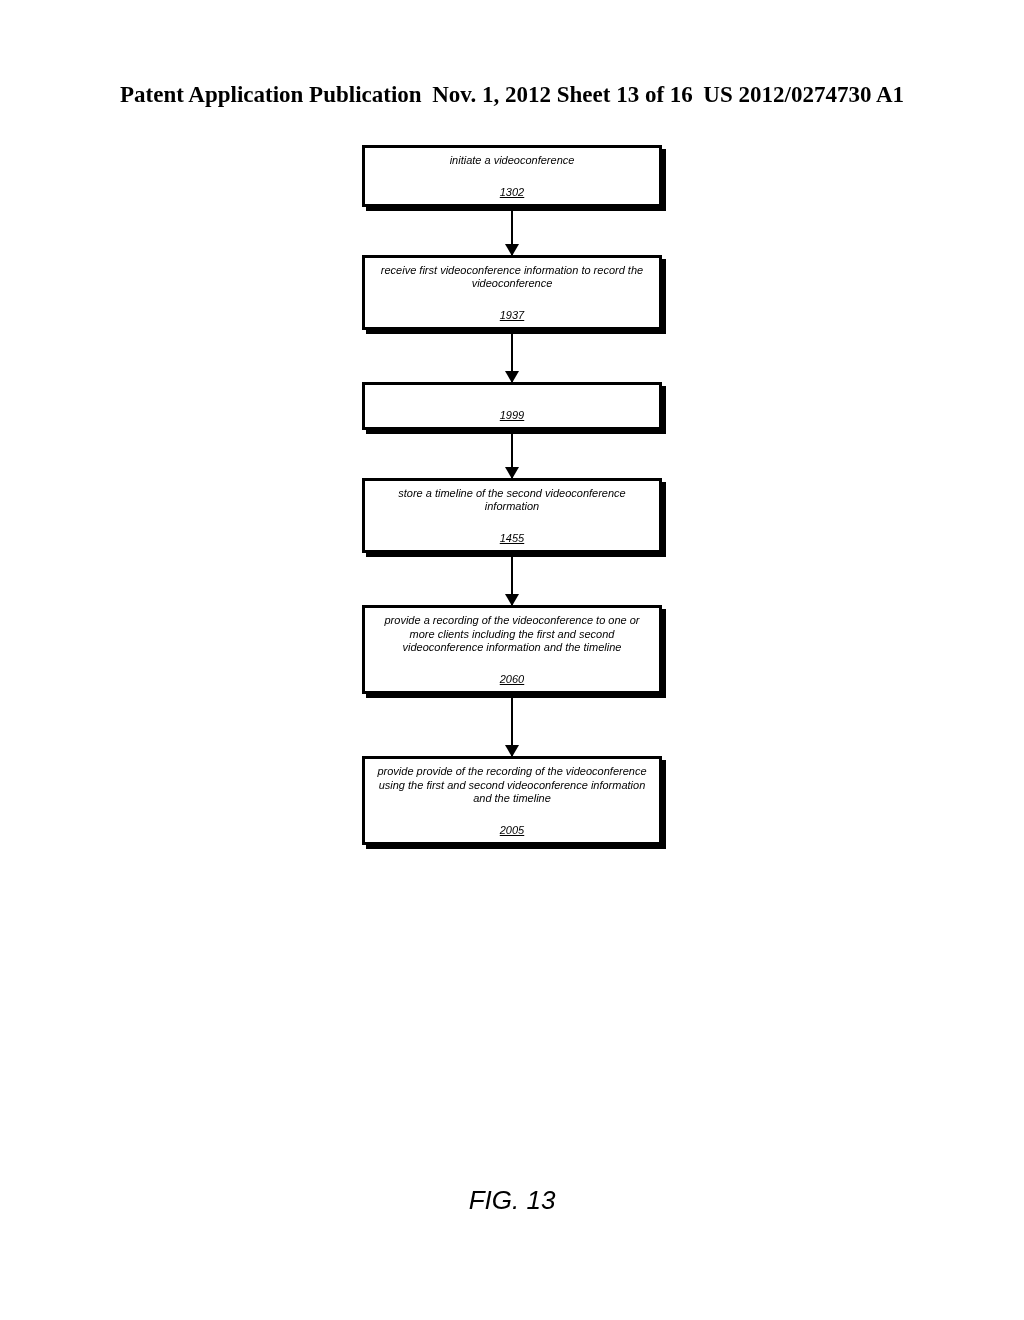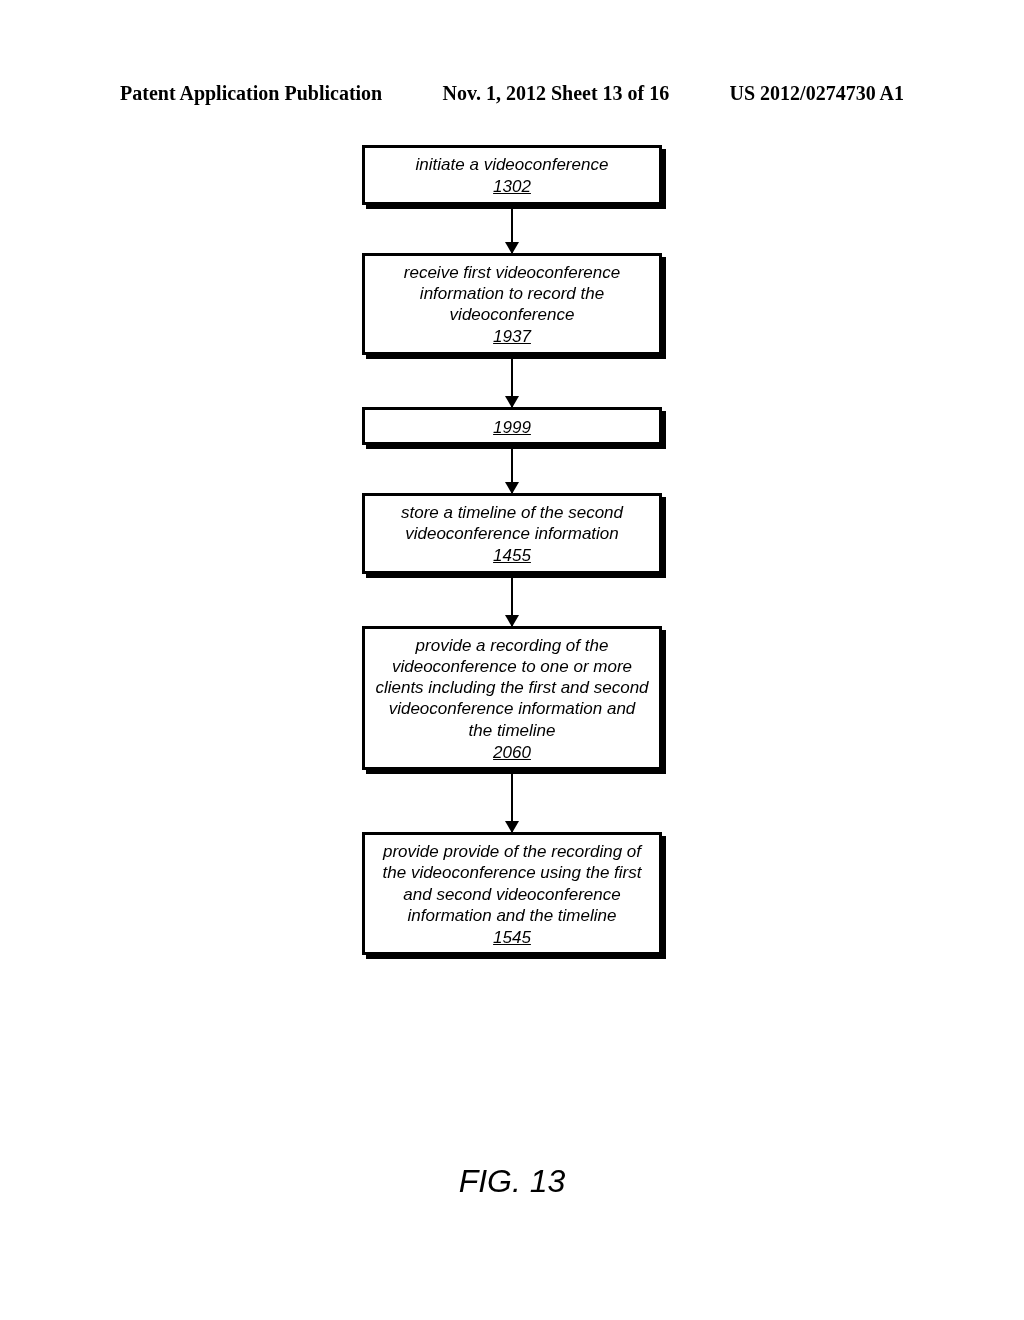--- a/index.html
+++ b/index.html
@@ -10,21 +10,21 @@
     font-family: "Times New Roman", Times, serif;
     position: relative;
   }
   .header {
     position: absolute;
     top: 82px;
     left: 120px;
     right: 120px;
     display: flex;
     justify-content: space-between;
-    font-size: 20px;
+    font-size: 23px;
     font-weight: bold;
     text-align: right;
   }
   .header .left { }
   .header .center { }
   .header .right { }
   .flowchart {
     position: absolute;
     top: 145px;
     left: 50%;
@@ -47,51 +47,51 @@
   }
   .box {
     position: relative;
     background: #fff;
     border: 3px solid #000;
     width: 100%;
     padding: 6px 10px 4px 10px;
     text-align: center;
     font-style: italic;
     font-family: Arial, Helvetica, sans-serif;
-    font-size: 17px;
+    font-size: 11px;
     line-height: 1.25;
   }
   .box .step-num {
     text-decoration: underline;
     display: block;
-    margin-top: 1px;
+    margin-top: 18px;
   }
   .connector {
     width: 2px;
     background: #000;
     position: relative;
   }
   .arrowhead {
     position: absolute;
     bottom: -1px;
     left: 50%;
     transform: translateX(-50%);
     width: 0;
     height: 0;
     border-left: 7px solid transparent;
     border-right: 7px solid transparent;
     border-top: 12px solid #000;
   }
   .fig-label {
     position: absolute;
-    bottom: 120px;
+    bottom: 104px;
     left: 50%;
     transform: translateX(-50%);
     font-style: italic;
-    font-size: 32px;
+    font-size: 26px;
     font-family: Arial, Helvetica, sans-serif;
   }
 </style>
 </head>
 <body>
 
 <div class="header">
   <span class="left">Patent Application Publication</span>
   <span class="center">Nov. 1, 2012  Sheet 13 of 16</span>
   <span class="right">US 2012/0274730 A1</span>
@@ -128,17 +128,17 @@
     </div>
     <div class="box-wrap">
       <div class="shadow"></div>
       <div class="box"><span>provide a recording of the videoconference to one or more clients including the first and second videoconference information and the timeline</span><span class="step-num">2060</span></div>
     </div>
     <div class="connector" style="height: 62px;">
       <div class="arrowhead"></div>
     </div>
     <div class="box-wrap">
       <div class="shadow"></div>
-      <div class="box"><span>provide provide of the recording of the videoconference using the first and second videoconference information and the timeline</span><span class="step-num">1545</span></div>
+      <div class="box"><span>provide provide of the recording of the videoconference using the first and second videoconference information and the timeline</span><span class="step-num">2005</span></div>
     </div>
   </div>
 
 <div class="fig-label">FIG. 13</div>
 
 </body></html>

